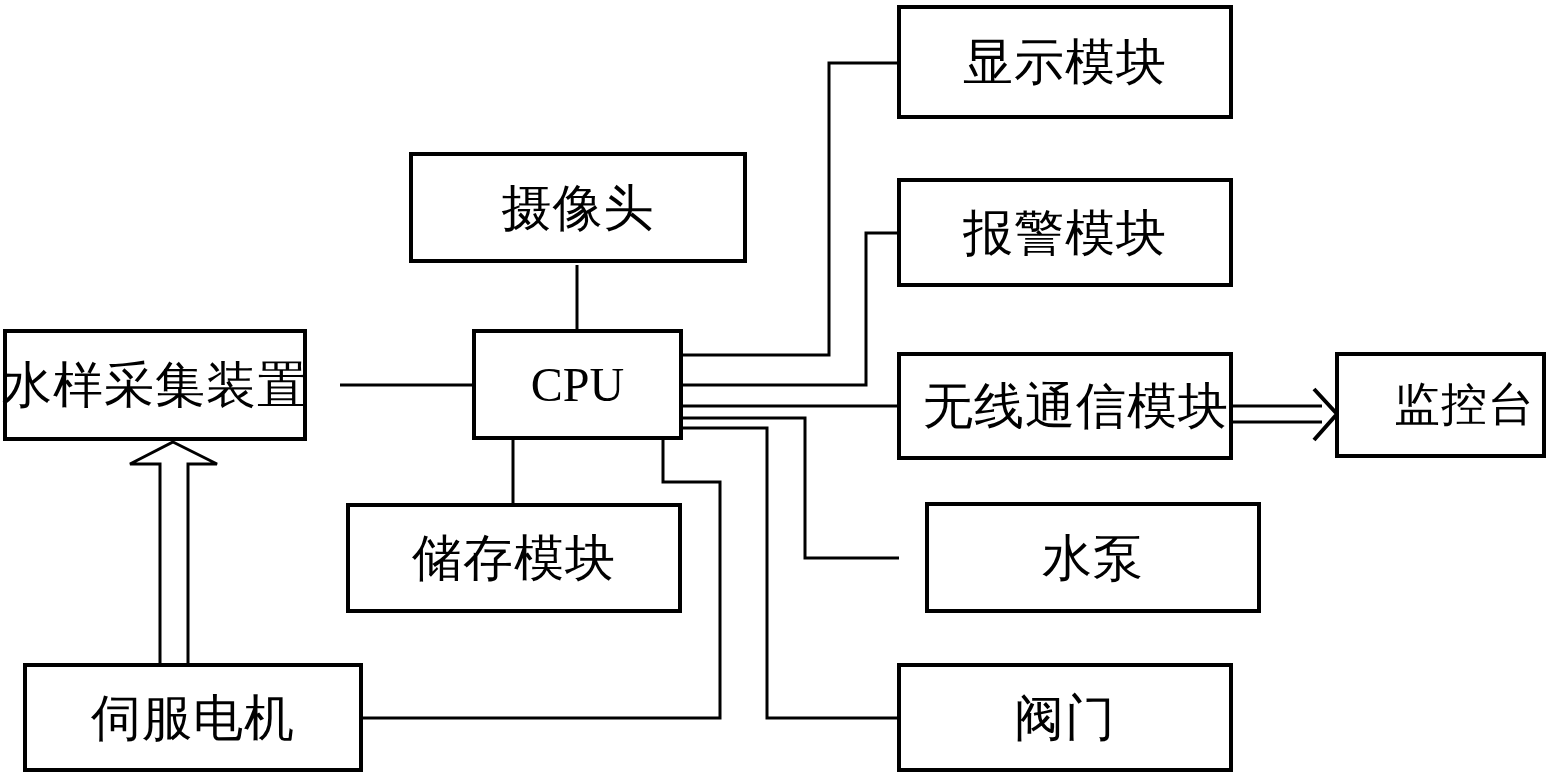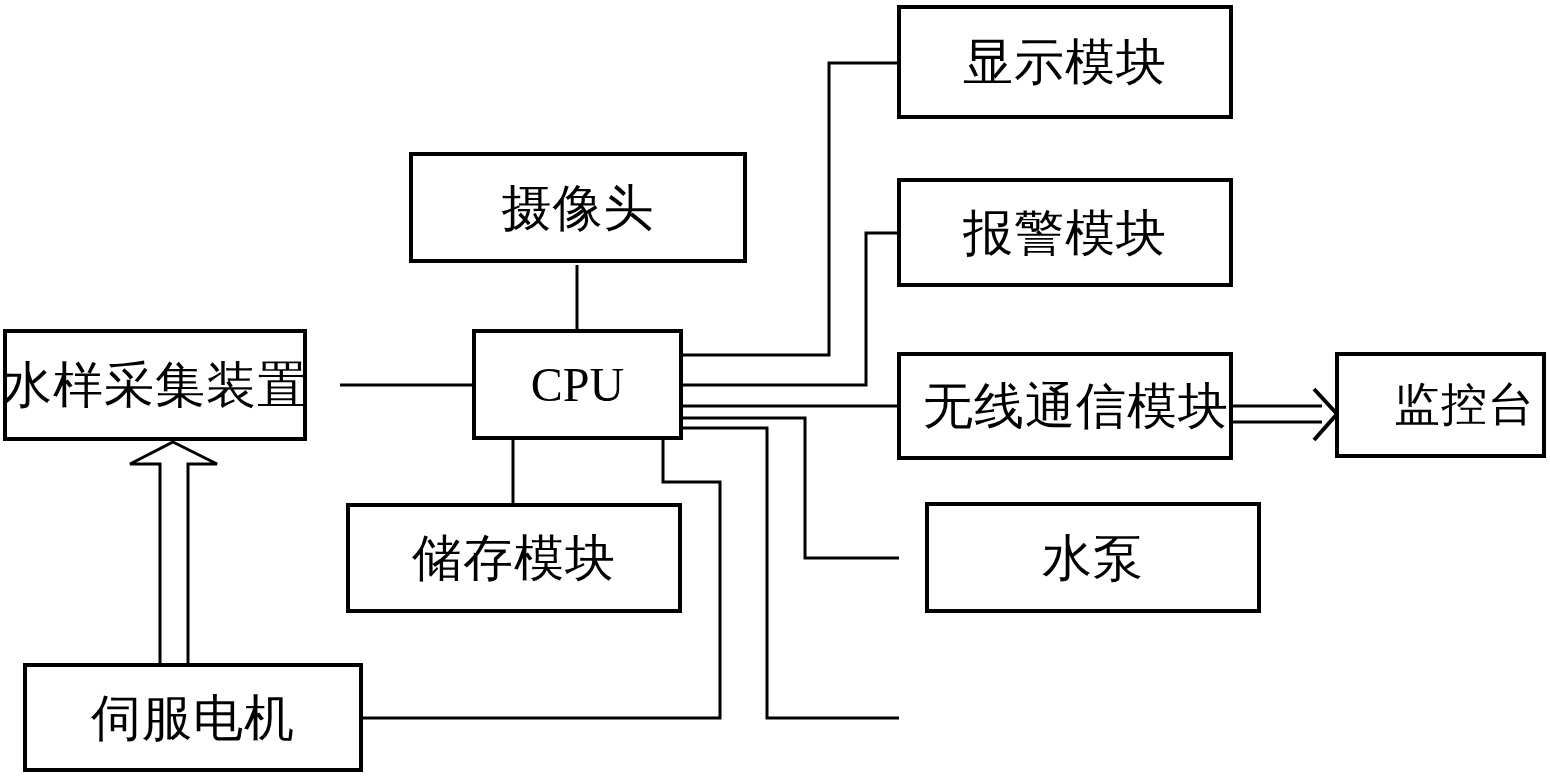--- a/index.html
+++ b/index.html
@@ -126,18 +126,21 @@
   </div>
 
   <div class="node n-wireless">
     <span class="lbl">无线通信模块</span>
   </div>
 
   <div class="node n-pump">
     <span class="lbl">水泵</span>
   </div>
 
+  <div class="node n-valve">
+    <span class="lbl">阀门</span>
+  </div>
 
   <div class="node n-monitor node-monitor">
     <span class="lbl">监控台</span>
   </div>
 
 </div>
 
 </body></html>

